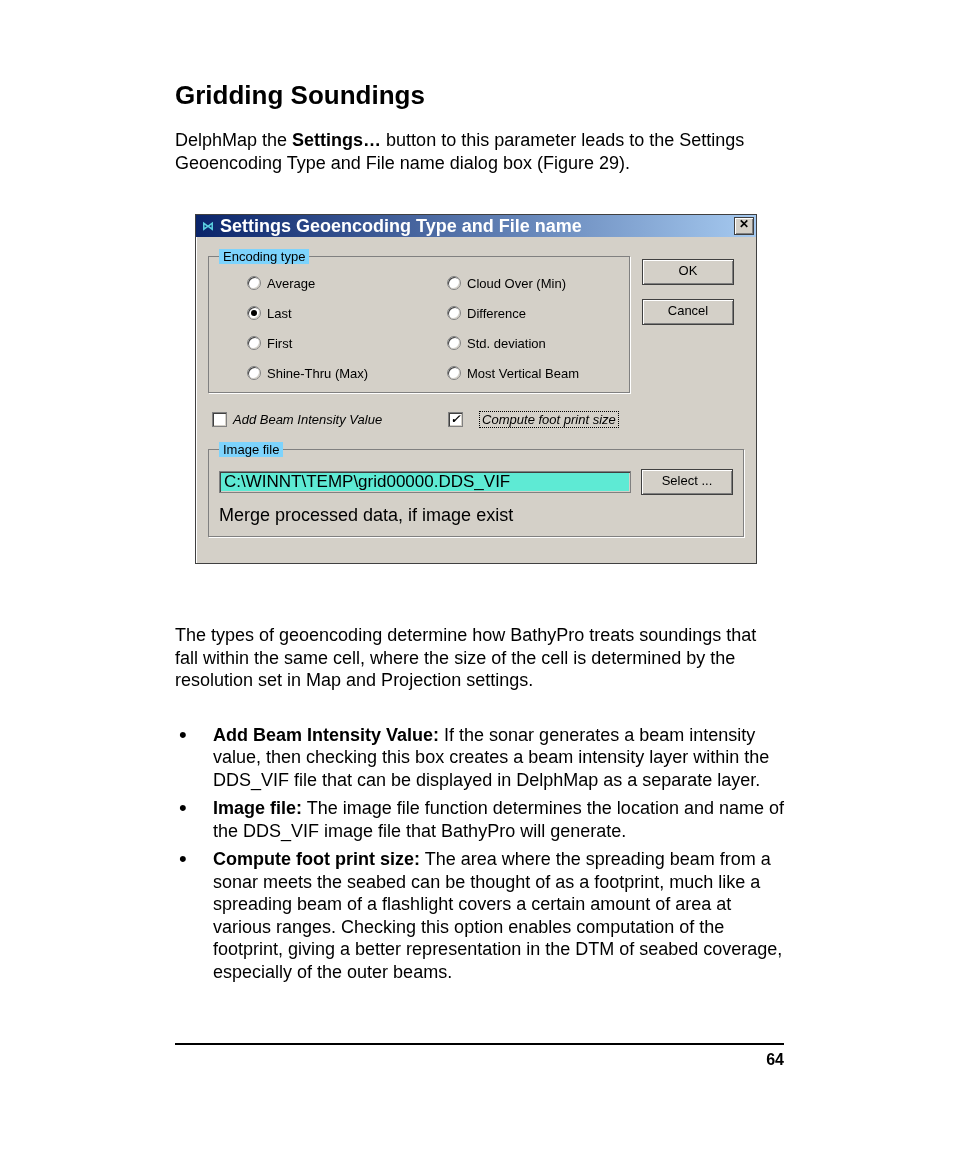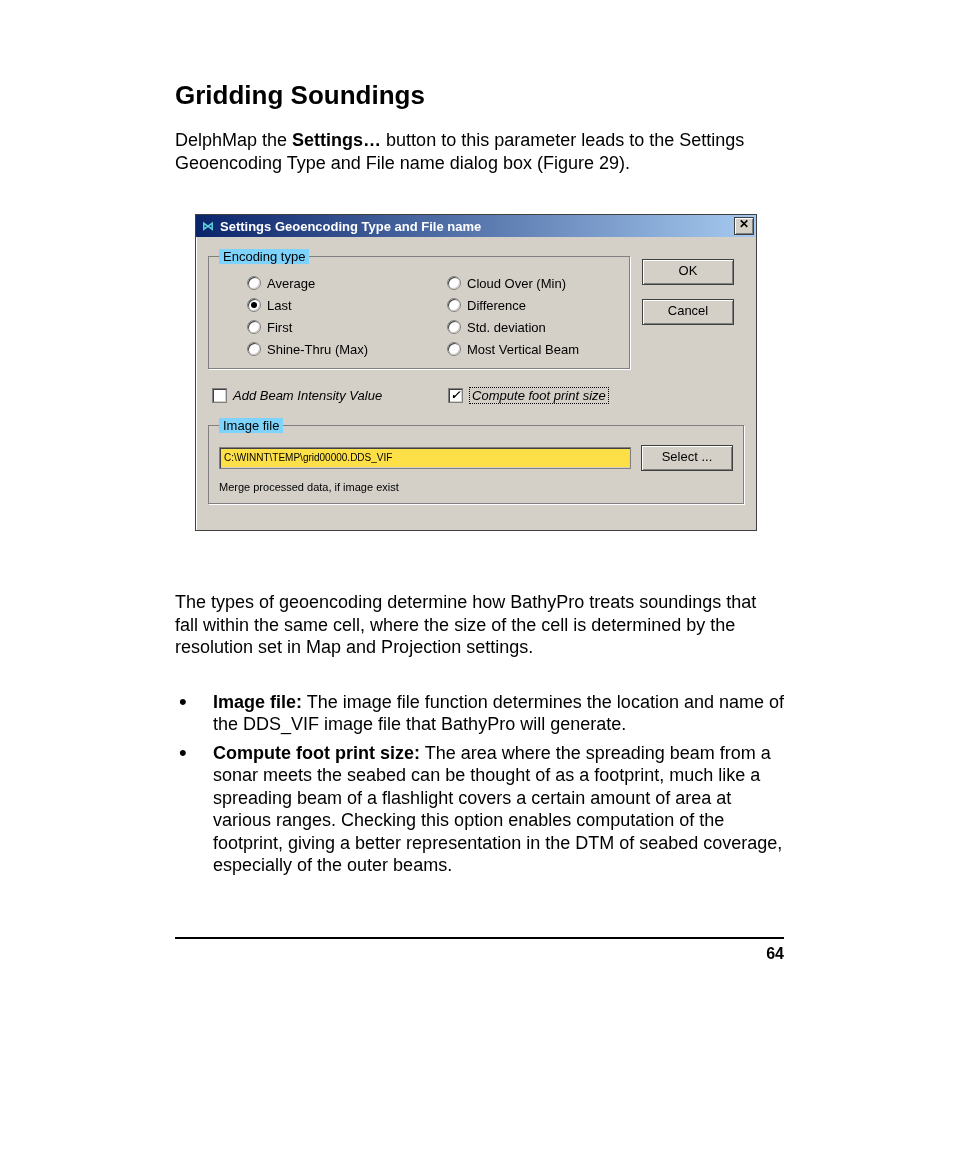--- a/index.html
+++ b/index.html
@@ -53,21 +53,21 @@
     display: inline-flex;
     align-items: center;
     justify-content: center;
     font-size: 12px;
     color: #5bd0e0;
     font-weight: bold;
   }
   .tb-title {
     flex: 1;
     font-weight: bold;
-    font-size: 13px;
+    font-size: 18px;
   }
   .tb-close {
     width: 18px; height: 16px;
     background: #d4d0c8;
     border: 1px solid #404040;
     box-shadow: 1px 1px 0 #fff inset, -1px -1px 0 #808080 inset;
     text-align: center;
     line-height: 13px;
     font-family: Arial;
     font-size: 12px;
@@ -93,21 +93,21 @@
     background: #7dd3fc;
   }
 
   .enc-row {
     display: flex;
     align-items: flex-start;
   }
   .enc-col {
     display: flex;
     flex-direction: column;
-    gap: 4px;
+    gap: 12px;
     padding-top: 2px;
   }
   .enc-col.left { margin-left: 28px; width: 200px; }
   .enc-col.right { width: 170px; }
 
   .radio {
     display: flex;
     align-items: center;
     gap: 6px;
     height: 18px;
@@ -174,51 +174,51 @@
   .checkrow .cb.checked::after {
     content: "✓";
     font-weight: bold;
     font-size: 12px;
     color: #000;
   }
   .checkgroup-right {
     margin-left: 60px;
     display: inline-flex;
     align-items: center;
-    gap: 6px;
+    gap: 16px;
   }
   .focus-label {
     border: 1px dotted #000;
     padding: 0 2px;
   }
 
   .img-path-row {
     display: flex;
     align-items: center;
     gap: 10px;
     margin-top: 4px;
   }
   .path-input {
     flex: 1;
     height: 20px;
-    background: #fde047;
+    background: #5eead4;
     border: 1px solid #808080;
     box-shadow: inset 1px 1px 0 #404040, inset -1px -1px 0 #d4d0c8;
     padding: 0 4px;
     font-family: Tahoma, sans-serif;
-    font-size: 10px;
+    font-size: 17px;
     line-height: 20px;
   }
   .select-btn {
     width: 90px;
     height: 24px;
   }
   .merge-note {
     margin-top: 10px;
-    font-size: 11px;
+    font-size: 18px;
   }
 
   .body-para {
     font-size: 18px;
     line-height: 1.25;
     margin-bottom: 32px;
   }
   ul.bullets {
     margin: 0;
     padding-left: 0;
@@ -338,20 +338,23 @@
         </fieldset>
 
       </div>
     </div>
   </div>
 
   <p class="body-para">The types of geoencoding determine how BathyPro treats soundings that fall within the same cell, where the size of the cell is determined by the resolution set in Map and Projection settings.</p>
 
   <ul class="bullets">
     <li>
+      <b>Add Beam Intensity Value:</b><span> If the sonar generates a beam intensity value, then checking this box creates a beam intensity layer within the DDS_VIF file that can be displayed in DelphMap as a separate layer.</span>
+    </li>
+    <li>
       <b>Image file:</b><span> The image file function determines the location and name of the DDS_VIF image file that BathyPro will generate.</span>
     </li>
     <li>
       <b>Compute foot print size:</b><span> The area where the spreading beam from a sonar meets the seabed can be thought of as a footprint, much like a spreading beam of a flashlight covers a certain amount of area at various ranges. Checking this option enables computation of the footprint, giving a better representation in the DTM of seabed coverage, especially of the outer beams.</span>
     </li>
   </ul>
 
   <div class="footer">
     <span>64</span>
   </div>

